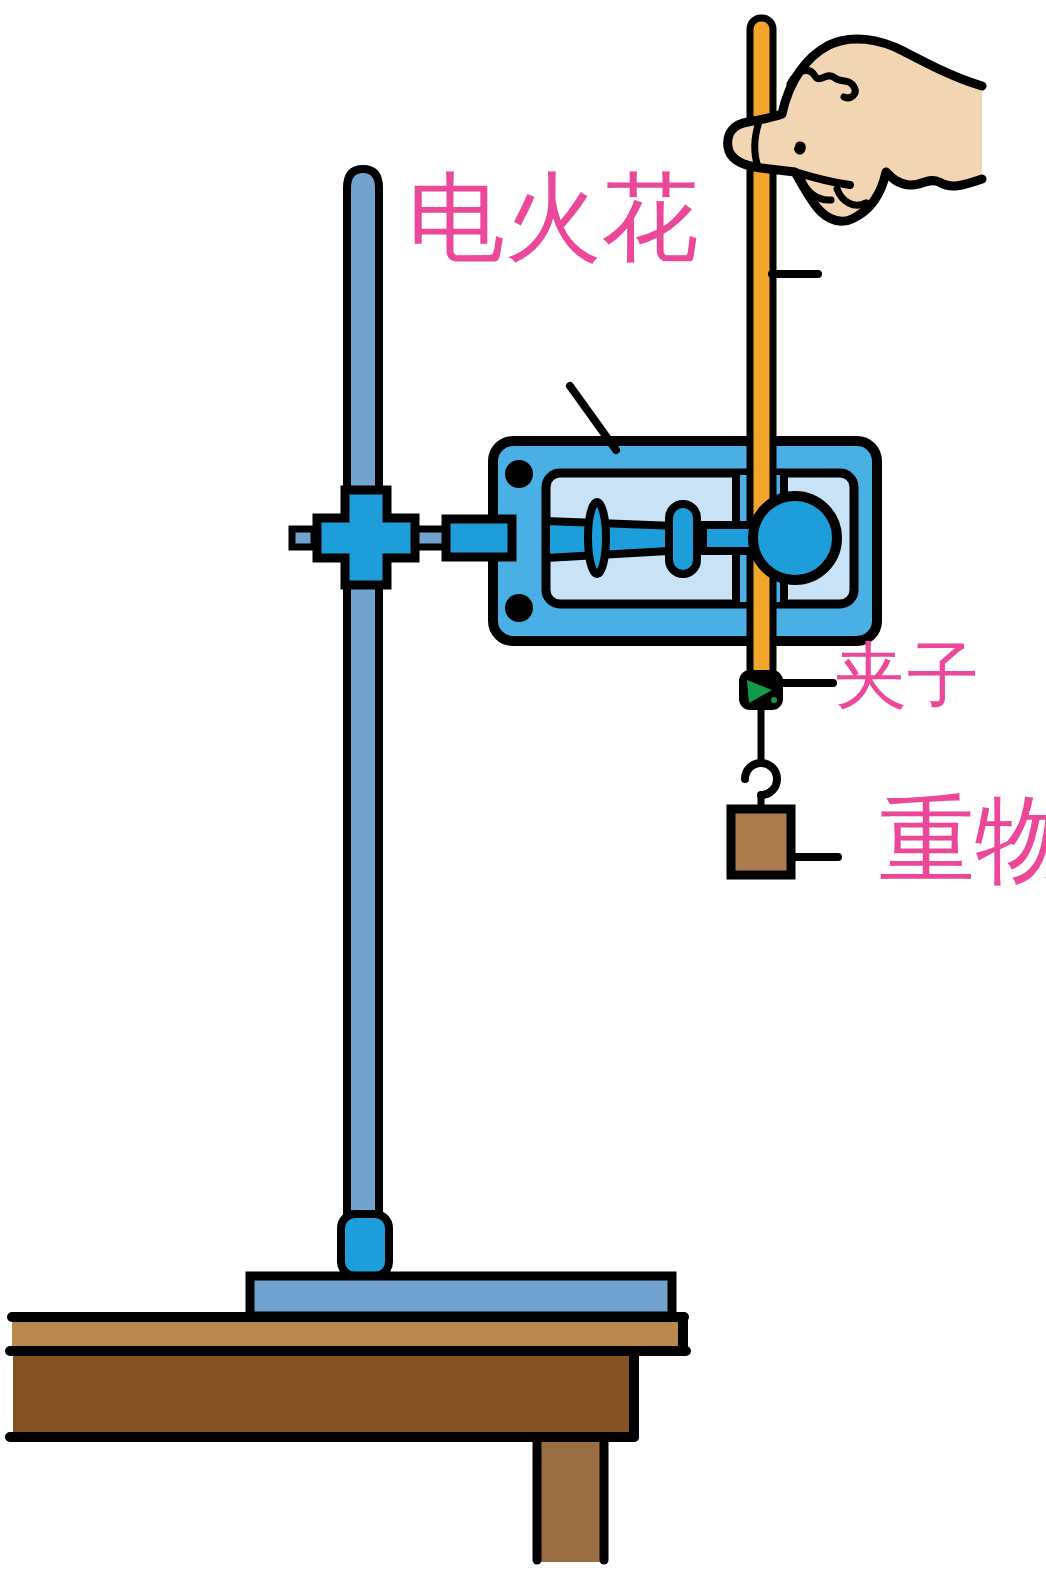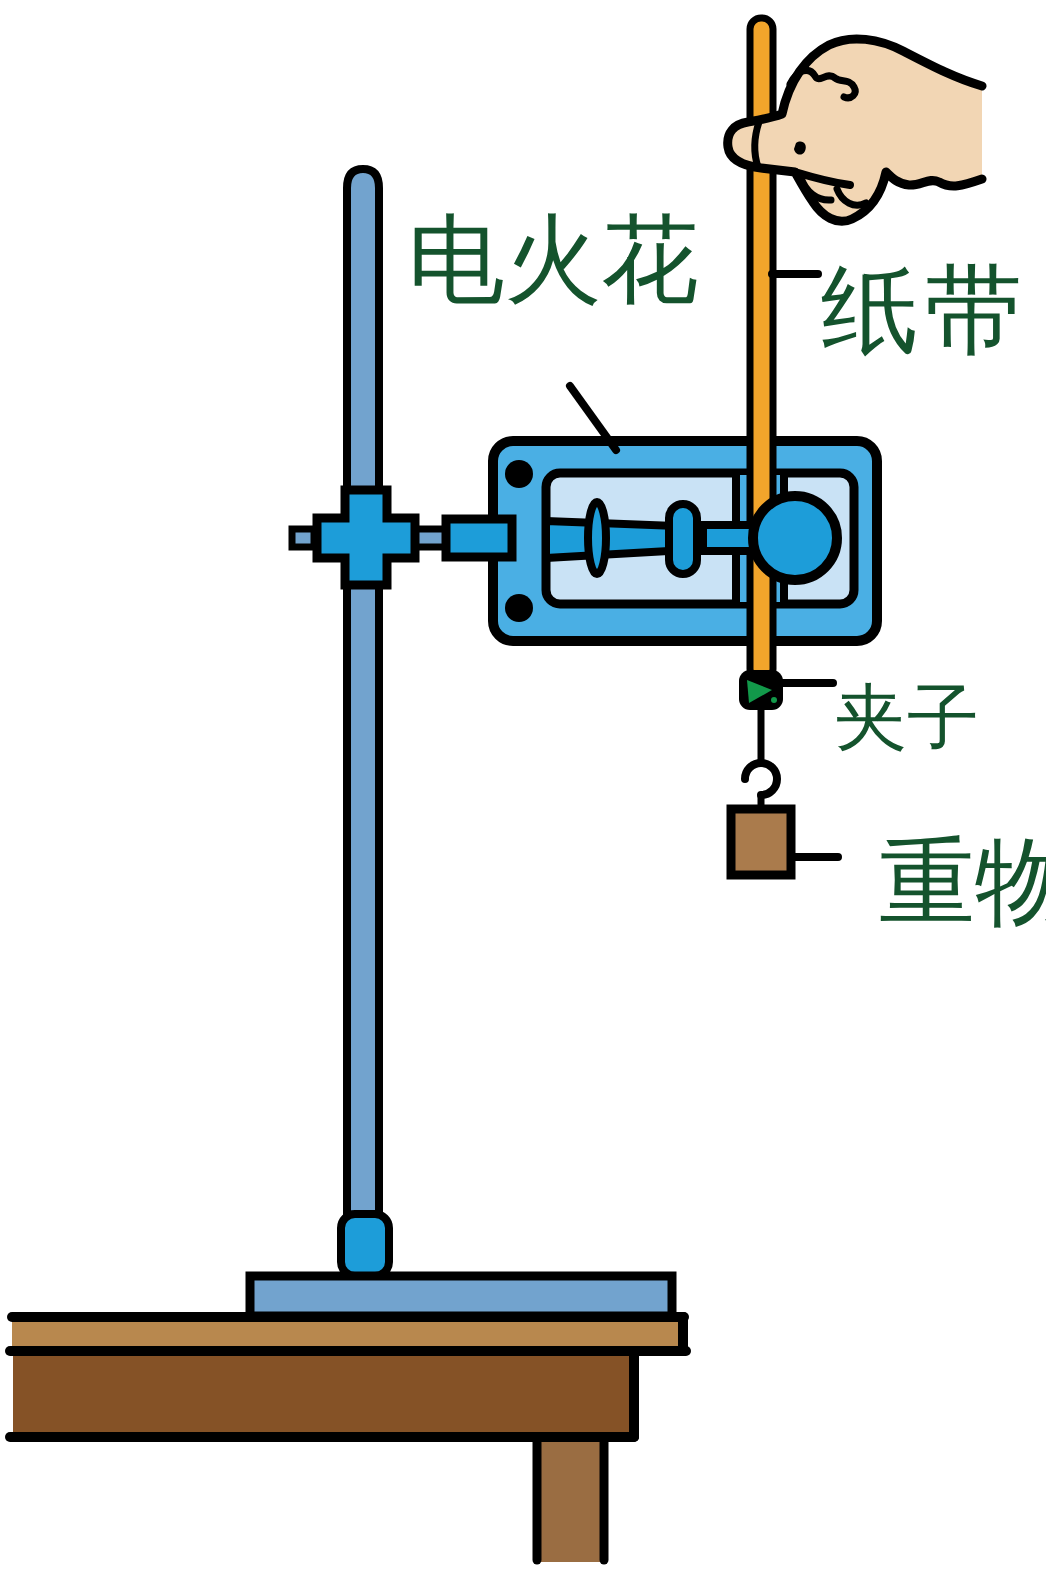--- a/index.html
+++ b/index.html
@@ -6,24 +6,23 @@
   .canvas{
     position:relative;
     width:1046px;height:1575px;
     background:#ffffff;
     overflow:hidden;
     font-family:"Liberation Serif","DejaVu Serif",serif;
   }
   .canvas svg{position:absolute;left:0;top:0;}
   .label{
     position:absolute;
-    color:#14532d;
+    color:#ec4899;
     white-space:nowrap;
     line-height:1;
-    margin-top:42px;
   }
   .label-timer{
     left:393px;top:160px;width:320px;
     font-size:97px;line-height:118px;
     text-align:center;
   }
   .label-tape{left:821px;top:220px;font-size:98px;letter-spacing:6px;}
   .label-clip{left:835px;top:640px;font-size:72px;}
   .label-weight{left:879px;top:793px;font-size:96px;}
 </style>
@@ -111,17 +110,16 @@
       <path d="M790,84 C797,70 809,66 815,76 C819,84 827,71 835,78 C841,83 849,78 854,87 C858,94 851,100 844,97" fill="none" stroke="#000" stroke-width="7" stroke-linecap="round"></path>
       <path d="M801,178 C806,192 817,201 831,200" fill="none" stroke="#000" stroke-width="7" stroke-linecap="round"></path>
       <path d="M837,189 C842,202 854,209 866,203" fill="none" stroke="#000" stroke-width="7" stroke-linecap="round"></path>
       <path d="M796,143 C802,139 808,144 805,151 C802,157 795,155 794,149 Z" fill="#000"></path>
     </g>
   </svg>
 
   <div class="label label-timer">
     <div>电火花</div>
   </div>
-  <div class="label label-tape">纸带</div>
   <div class="label label-clip">夹子</div>
   <div class="label label-weight">重物</div>
 
 </div>
 
 </body></html>

